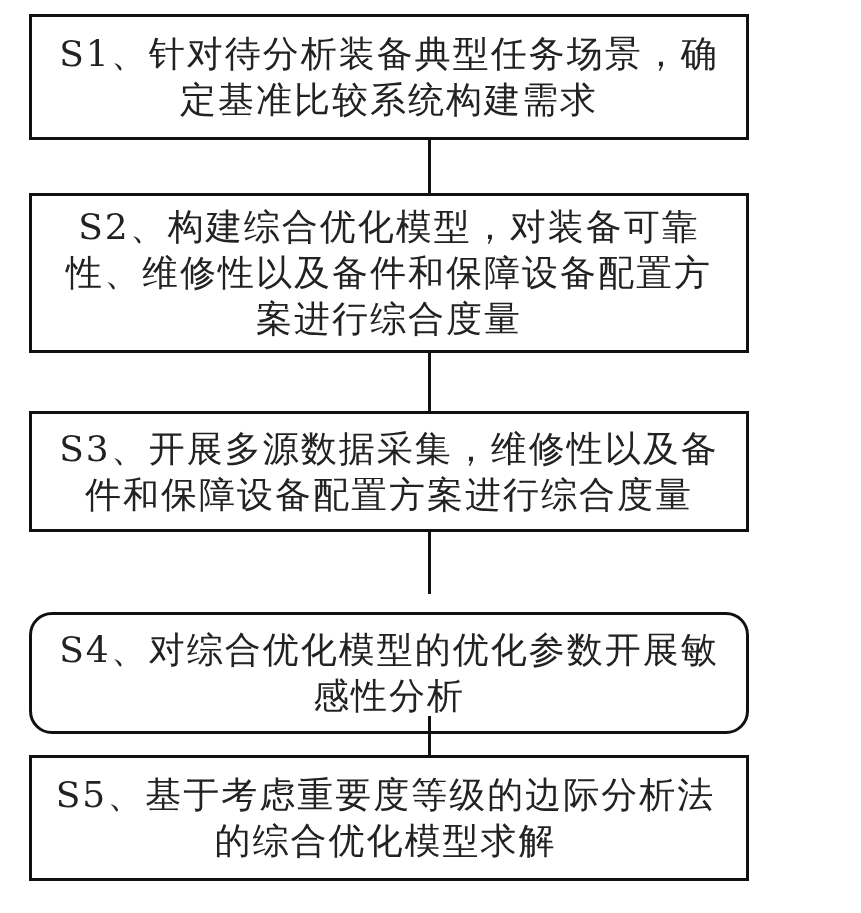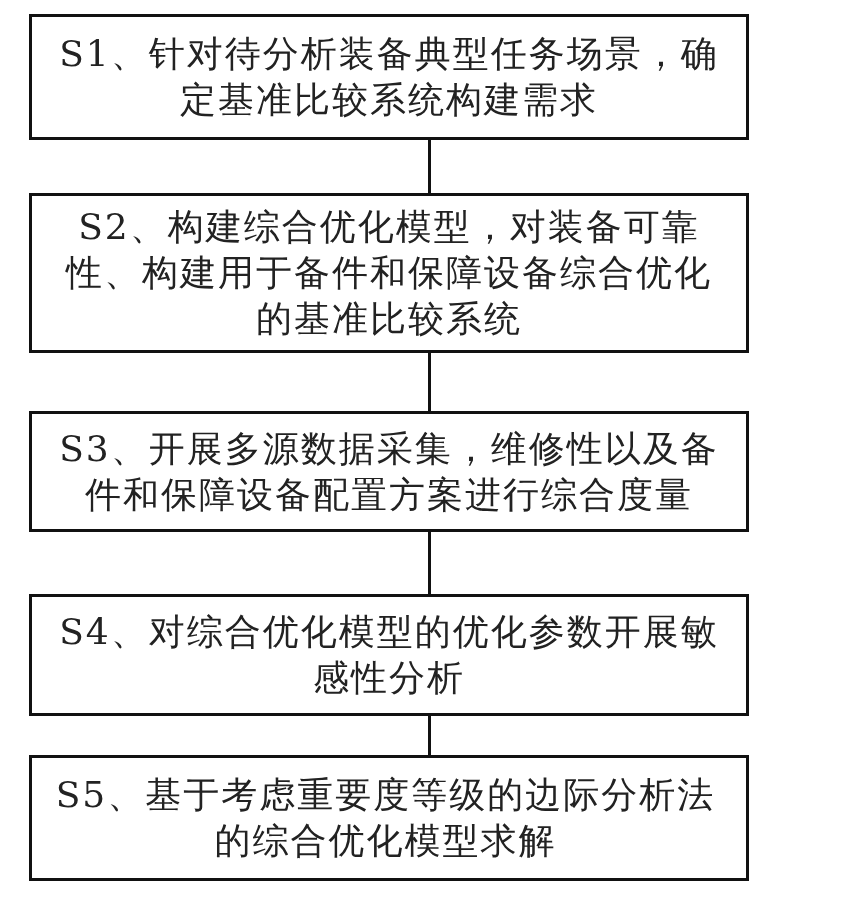--- a/index.html
+++ b/index.html
@@ -47,32 +47,32 @@
 
 <div>
 
   <div class="step-box" style="top:14px; height:126px;">
     <p class="step-text">S1、针对待分析装备典型任务场景，确定基准比较系统构建需求</p>
   </div>
 
   <div class="connector" style="top:140px; height:53px;"></div>
 
   <div class="step-box" style="top:193px; height:160px;">
-    <p class="step-text">S2、构建综合优化模型，对装备可靠性、构建用于备件和保障设备综合优化的基准比较系统</p>
+    <p class="step-text">S2、构建综合优化模型，对装备可靠性、维修性以及备件和保障设备配置方案进行综合度量</p>
   </div>
 
   <div class="connector" style="top:353px; height:58px;"></div>
 
   <div class="step-box" style="top:411px; height:121px;">
     <p class="step-text">S3、开展多源数据采集，维修性以及备件和保障设备配置方案进行综合度量</p>
   </div>
 
   <div class="connector" style="top:532px; height:62px;"></div>
 
-  <div class="step-box" style="top:594px; height:122px;">
+  <div class="step-box" style="top:612px; height:122px;border-radius:23px;">
     <p class="step-text">S4、对综合优化模型的优化参数开展敏感性分析</p>
   </div>
 
   <div class="connector" style="top:716px; height:56px;"></div>
 
   <div class="step-box" style="top:755px; height:126px;padding-left:13px;">
     <p class="step-text">S5、基于考虑重要度等级的边际分析法的综合优化模型求解</p>
   </div>
 
 </div>

